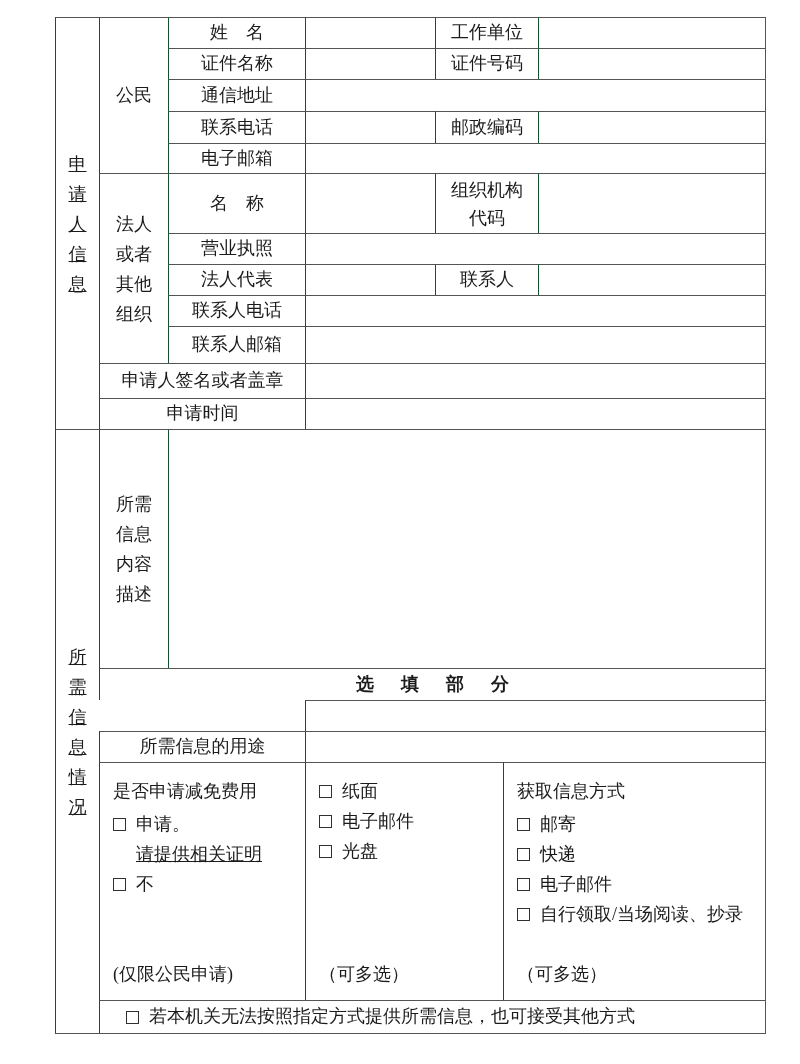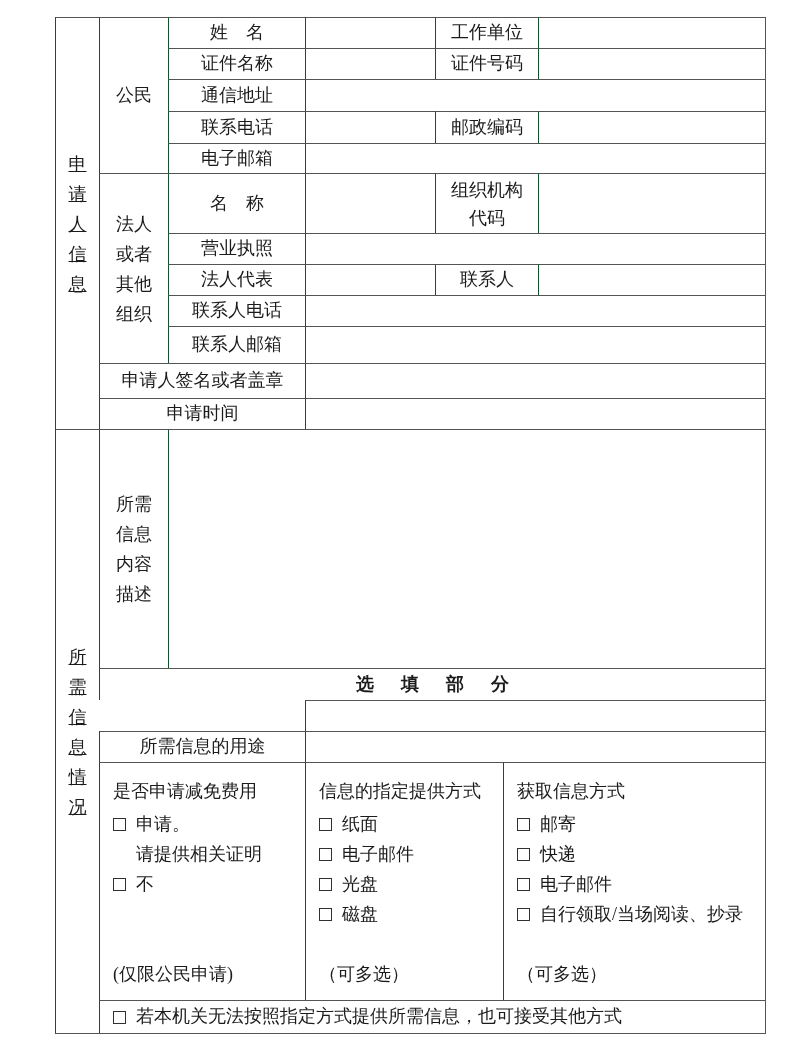--- a/index.html
+++ b/index.html
@@ -51,23 +51,23 @@
   .opt { display: flex; align-items: center; line-height: 30px; height: 30px; text-align: right; }
   .optlabel { white-space: nowrap; }
   .cb {
     width: 13px; height: 13px;
     border: 1px solid #303030;
     background: #ffffff;
     display: inline-block;
     margin-right: 10px;
     flex: none;
   }
-  .hint { padding-left: 23px; line-height: 30px; height: 30px; white-space: nowrap; }
+  .hint { padding-left: 23px; line-height: 30px; height: 30px; white-space: nowrap; text-decoration: underline; }
   .mnote { margin-top: auto; line-height: 24px; }
-  .noterow { justify-content: flex-start; text-align: left; padding-left: 13px; }
+  .noterow { justify-content: flex-start; text-align: left; padding-left: 26px; }
   .val { cursor: text; }
 </style>
 </head>
 <body>
 
 <div class="tbl">
 
   <div class="c" style="grid-area:1/1/13/2">
     <span class="vstack w1">申请人信息</span>
   </div>
@@ -149,36 +149,31 @@
     </div>
     <div class="hint">请提供相关证明</div>
     <div class="opt">
       <span class="cb"></span>
       <span class="optlabel">不</span>
     </div>
     <div class="mnote">(仅限公民申请)</div>
   </div>
 
   <div class="c list" style="grid-area:17/4/18/6">
-    <div class="ttl">信息的指定提供方式</div>
     <div class="opt">
       <span class="cb"></span>
       <span class="optlabel">纸面</span>
     </div>
     <div class="opt">
       <span class="cb"></span>
       <span class="optlabel">电子邮件</span>
     </div>
     <div class="opt">
       <span class="cb"></span>
       <span class="optlabel">光盘</span>
-    </div>
-    <div class="opt">
-      <span class="cb"></span>
-      <span class="optlabel">磁盘</span>
     </div>
     <div class="mnote">（可多选）</div>
   </div>
 
   <div class="c list" style="grid-area:17/6/18/8">
     <div class="ttl">获取信息方式</div>
     <div class="opt">
       <span class="cb"></span>
       <span class="optlabel">邮寄</span>
     </div>

